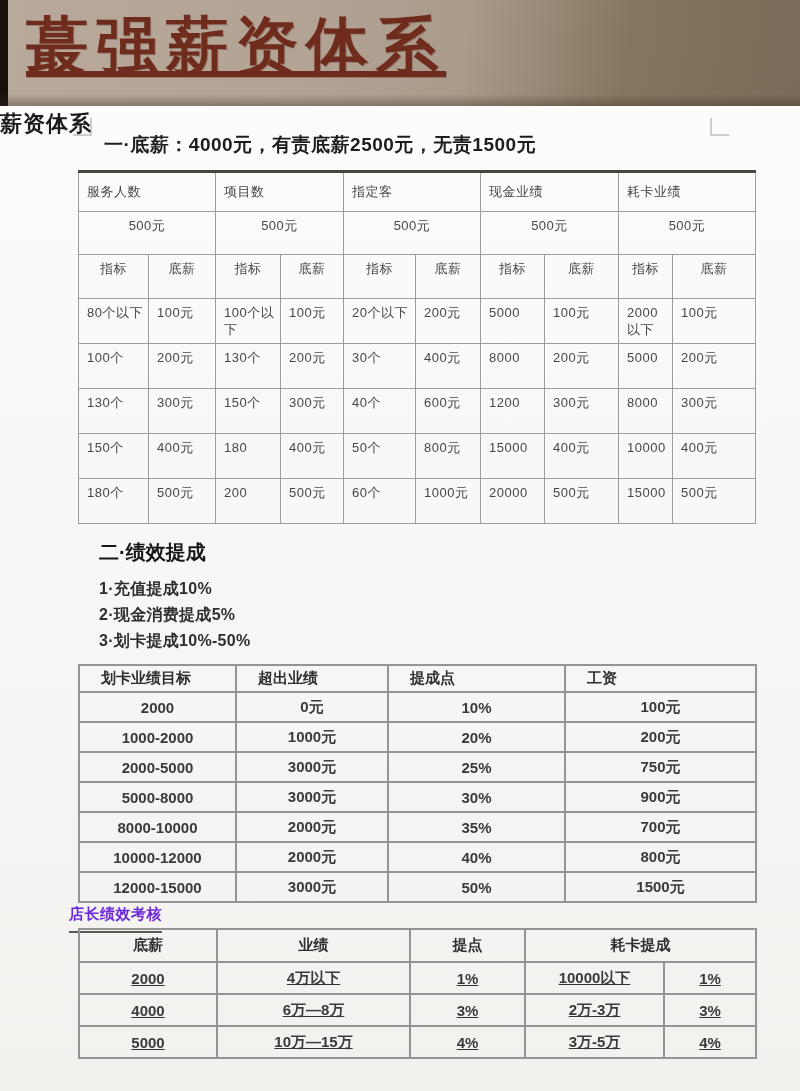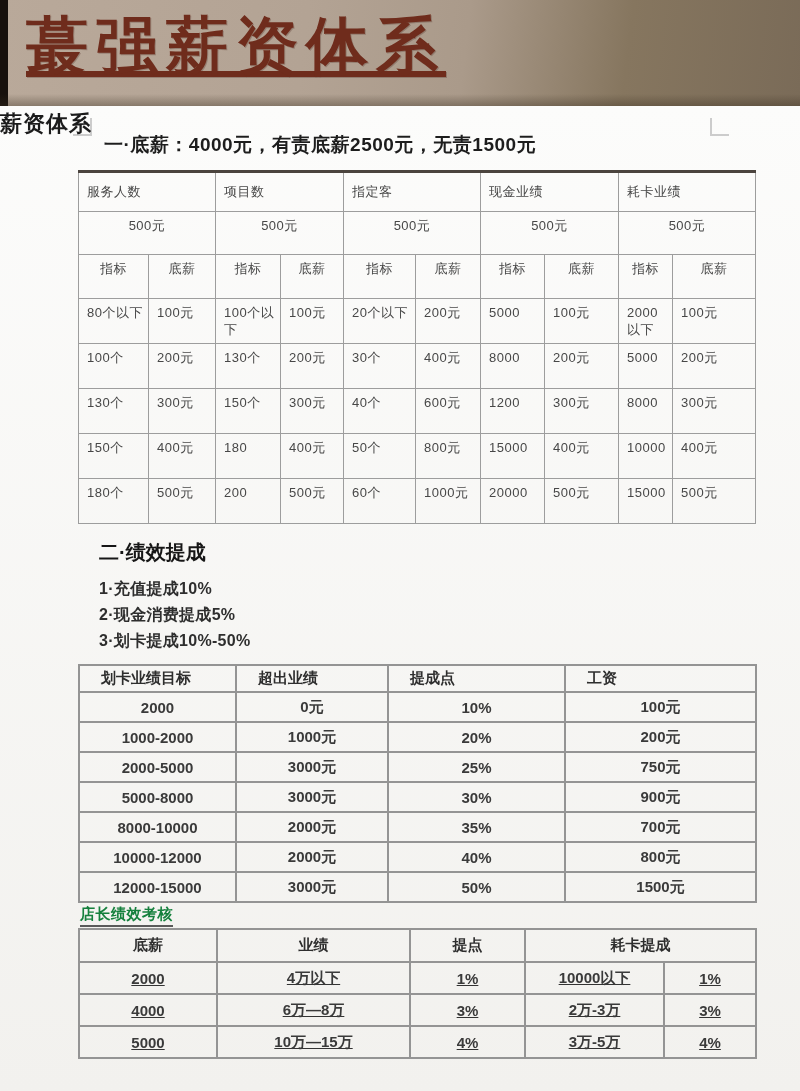--- a/index.html
+++ b/index.html
@@ -60,22 +60,22 @@
   
   #t2{position:absolute;left:78px;top:664px;width:677px;
     font-size:15px;color:#333;border:2px solid #7c7c7c;}
   #t2 th,#t2 td{border:2px solid #949494;}
   #t2 th{text-align:left;padding-left:21px;font-weight:600;color:#2e2e2e;}
   #t2 td{text-align:center;font-weight:600;color:#3a3a3a;}
   #t2 tr:nth-child(1){height:27px;}
   #t2 tr:nth-child(n+2){height:30px;}
 
   
-  .manager-h{position:absolute;left:80px;top:905px;font-size:15px;font-weight:700;color:#15803d;
-    border-bottom:2px solid #5a5a5a;padding-bottom:1px;letter-spacing:.5px;}
+  .manager-h{position:absolute;left:69px;top:905px;font-size:15px;font-weight:700;color:#6d28d9;
+    border-bottom:2px solid #5a5a5a;padding-bottom:7px;letter-spacing:.5px;}
   #t3{position:absolute;left:78px;top:928px;width:677px;
     font-size:15px;color:#333;border:2px solid #7c7c7c;}
   #t3 th,#t3 td{border:2px solid #949494;text-align:center;}
   #t3 th{font-weight:600;color:#2e2e2e;}
   #t3 td{font-weight:600;color:#3a3a3a;}
   #t3 tr:nth-child(1){height:33px;}
   #t3 tr:nth-child(n+2){height:32px;text-decoration:underline;}
 </style>
 </head>
 <body style="--banner-text: #6f2c1c;">

